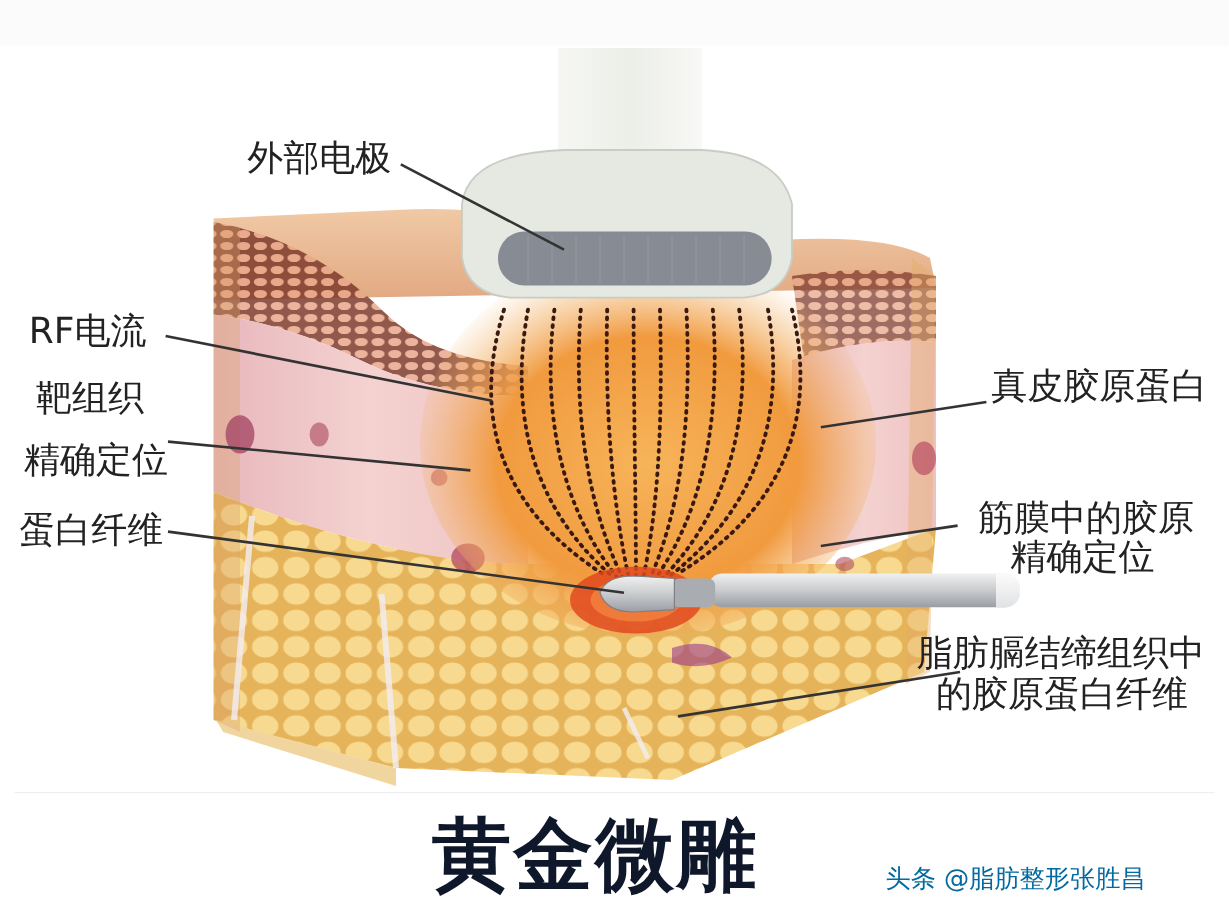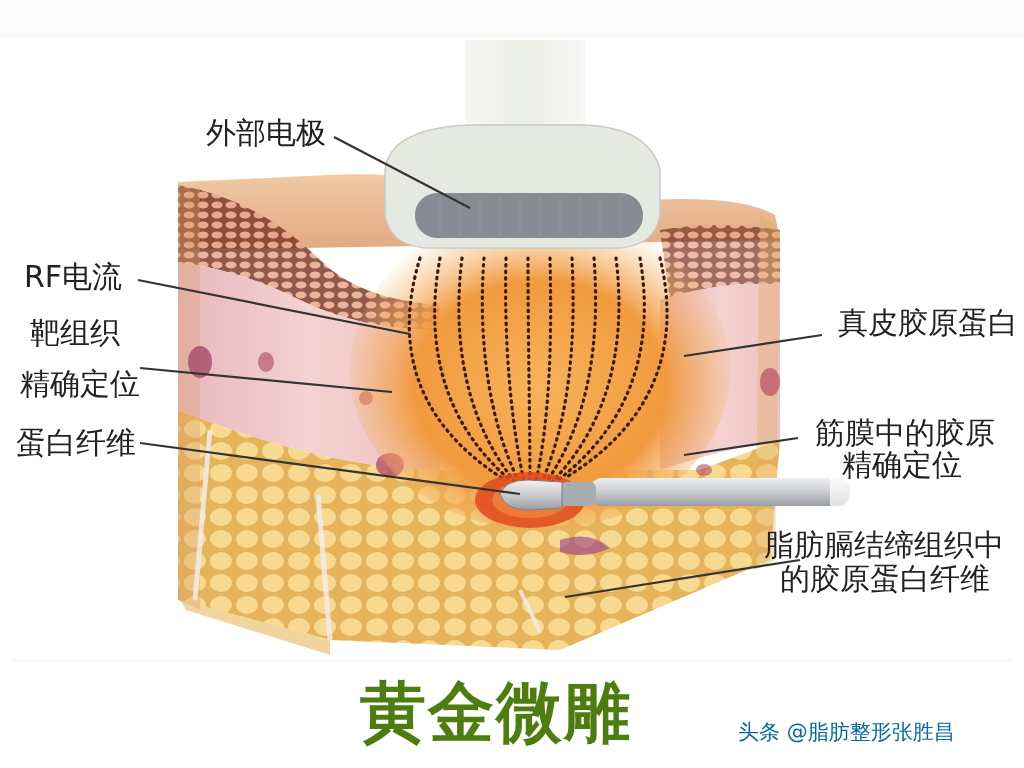--- a/index.html
+++ b/index.html
@@ -10,21 +10,21 @@
   .frame-top { position: absolute; left: 0; top: 0; width: 1024px; height: 38px; background: #fbfbfb; }
   .frame-bottom-line { position: absolute; left: 12px; top: 660px; width: 1000px; height: 1px; background: #efefef; }
   svg.illustration { position: absolute; left: 0; top: 0; }
   .label {
     position: absolute; color: #222; font-size: 30px; line-height: 29px; white-space: nowrap;
     letter-spacing: 0px;
   }
   .label.center { text-align: center; }
   .title {
     position: absolute; left: 360px; top: 672px; font-family: "DejaVu Serif", "Liberation Serif", serif;
-    font-weight: bold; font-size: 66px; line-height: 80px; color: #4d7c0f; letter-spacing: 2px;
+    font-weight: bold; font-size: 66px; line-height: 80px; color: #0f172a; letter-spacing: 2px;
   }
   .watermark {
     position: absolute; left: 738px; top: 718px; font-size: 21px; color: #0369a1; white-space: nowrap;
   }
 </style>
 </head>
 <body>
 
 <div class="frame-top"></div>
 
@@ -158,20 +158,20 @@
 <div class="frame-bottom-line"></div>
 
 <div class="label" style="left:206px; top:118px;">外部电极</div>
 <div class="label" style="left:24px; top:262px;">RF电流</div>
 <div class="label center" style="left:30px; top:318px;">
   <div>靶组织</div>
 </div>
 <div class="label" style="left:20px; top:369px;">精确定位</div>
 <div class="label" style="left:16px; top:428px;">蛋白纤维</div>
 
-<div class="label" style="left:826px; top:308px;margin-left:12px;">真皮胶原蛋白</div>
+<div class="label" style="left:826px; top:308px;">真皮胶原蛋白</div>
 <div class="label" style="left:815px; top:418px;">筋膜中的胶原</div>
 <div class="label" style="left:842px; top:450px;">精确定位</div>
 <div class="label" style="left:764px; top:530px;font-family:Liberation Serif, serif;">脂肪膈结缔组织中</div>
 <div class="label" style="left:780px; top:564px;">的胶原蛋白纤维</div>
 
 <div class="title">黄金微雕</div>
 <div class="watermark">头条 @脂肪整形张胜昌</div>
 
 </body></html>

